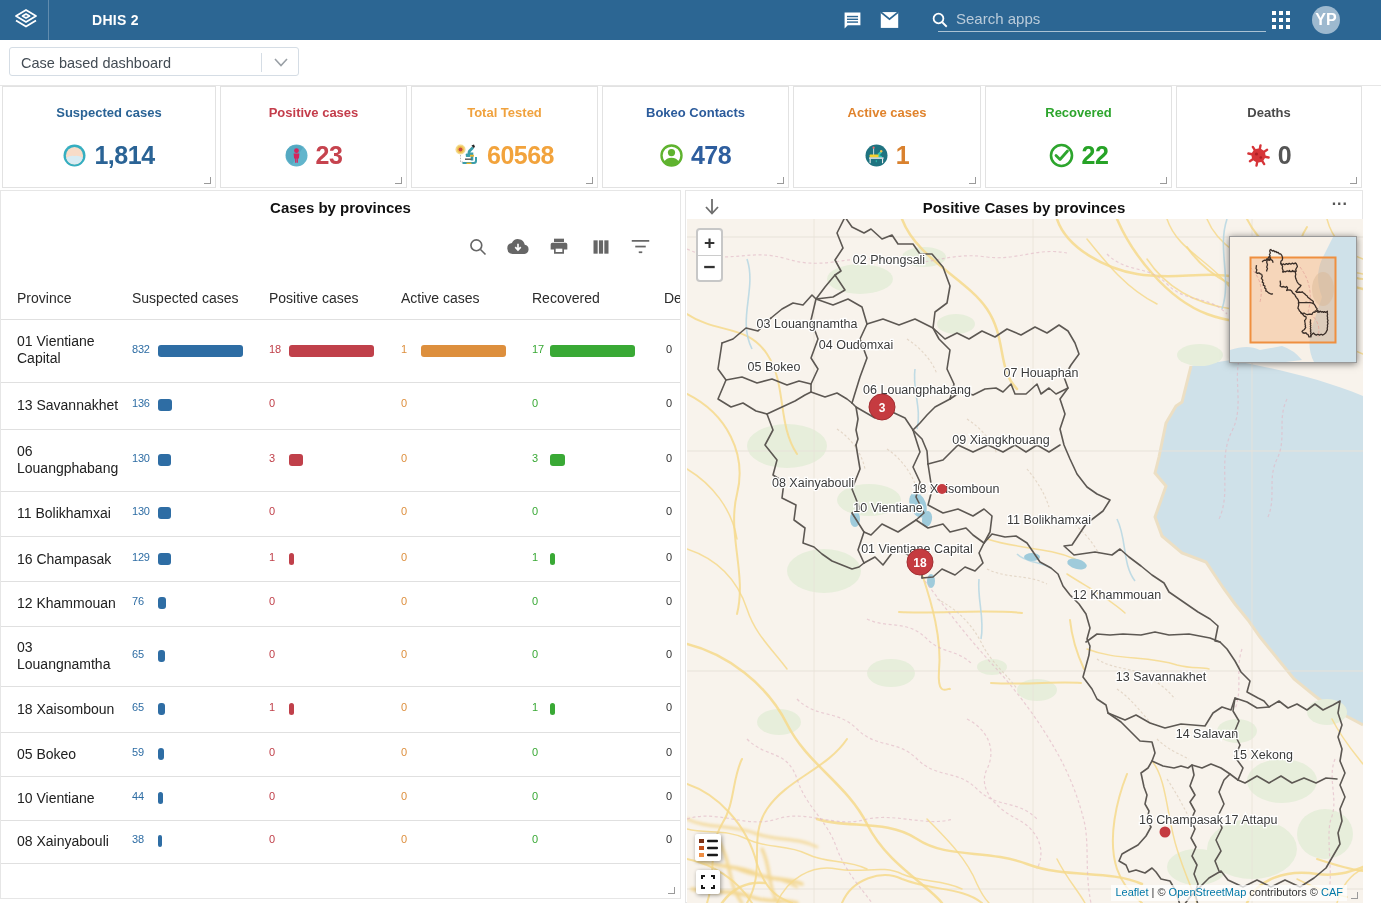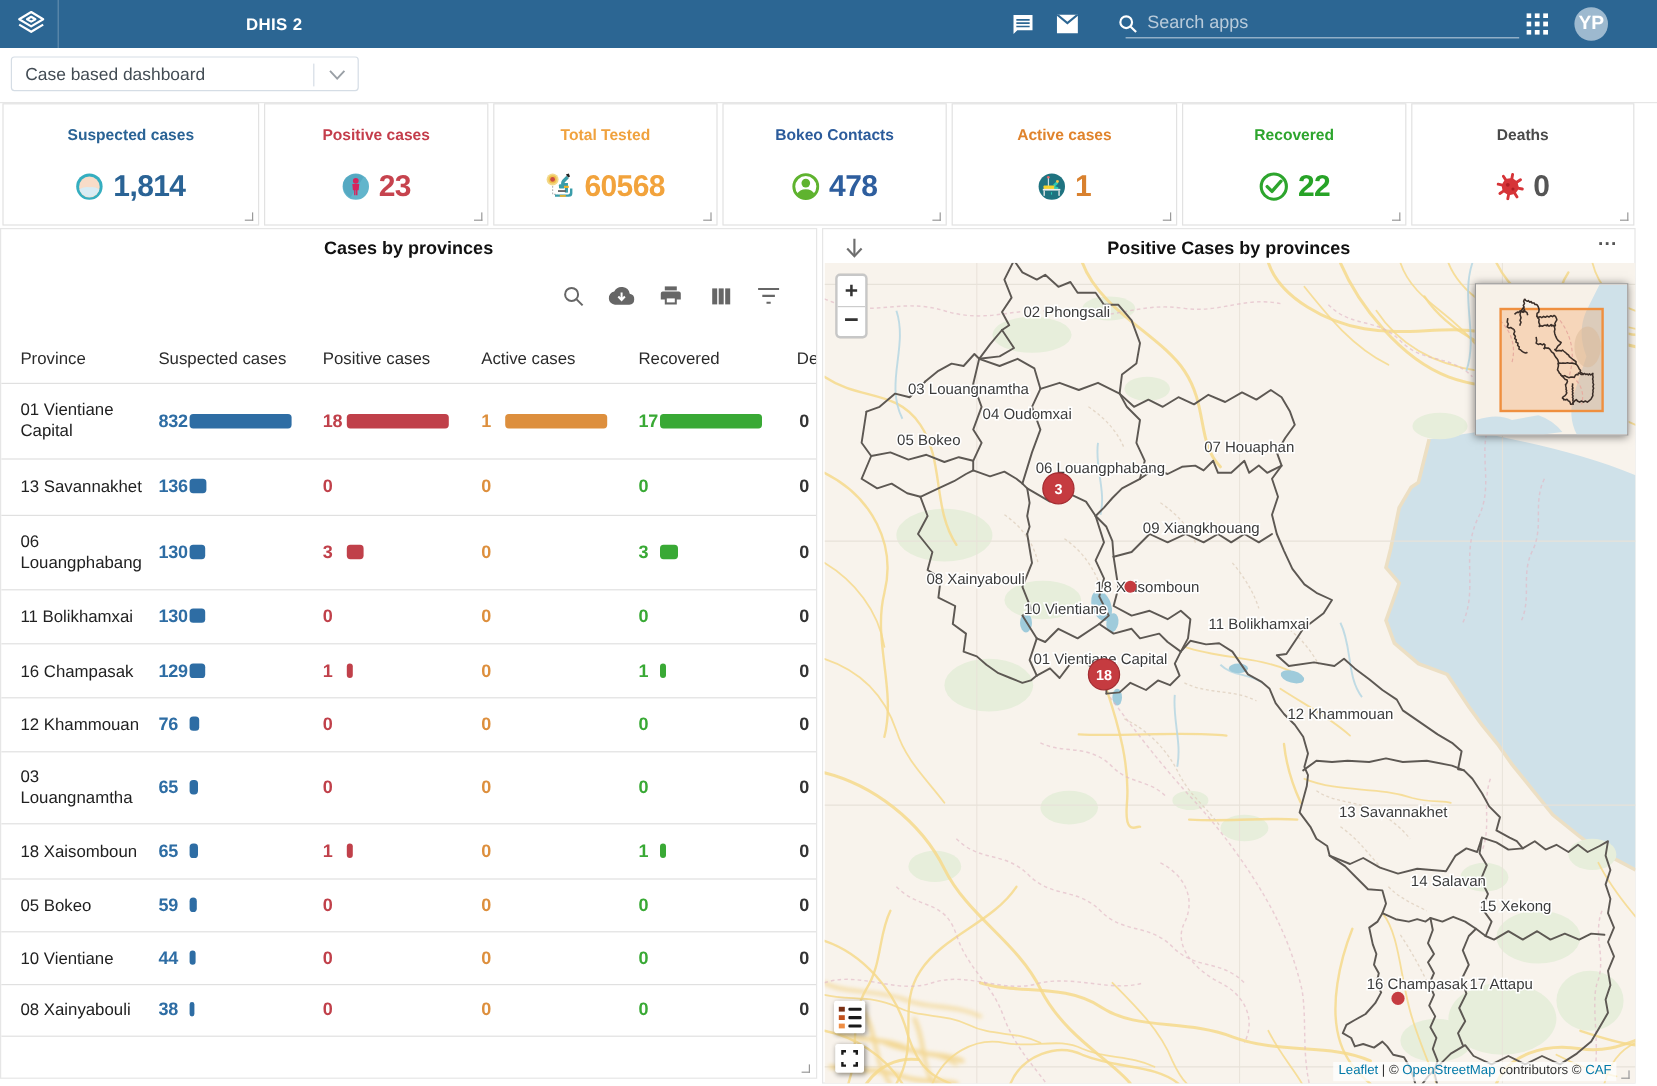--- a/index.html
+++ b/index.html
@@ -3,21 +3,21 @@
 <meta charset="utf-8">
 <style>
   * { margin:0; padding:0; box-sizing:border-box; }
   html,body { width:1381px; height:905px; overflow:hidden; background:#fff;
     font-family:"Liberation Sans", sans-serif; }
   .abs { position:absolute; }
   
   #hdr { position:absolute; left:0; top:0; width:1381px; height:40px; background:#2c6693; }
   #hdr .sep { position:absolute; left:48px; top:0; width:1px; height:40px; background:rgba(255,255,255,0.25); }
   #hdr .title { position:absolute; left:92px; top:0; width:160px; height:52px; line-height:40px;
-    color:#fff; font-weight:bold; font-size:14px; text-align:right; letter-spacing:0.3px; }
+    color:#fff; font-weight:bold; font-size:14px; text-align:left; letter-spacing:0.3px; }
   #searchline { position:absolute; left:938px; top:31px; width:328px; height:1px; background:rgba(255,255,255,0.6); }
   #searchph { position:absolute; left:956px; top:10px; font-size:15px; color:#b9cbda; }
   #avatar { position:absolute; left:1312px; top:6px; width:28px; height:28px; border-radius:50%;
     background:#9db9cf; color:#fff; font-size:16px; font-weight:bold; text-align:center; line-height:28px; }
   
   #bar2 { position:absolute; left:0; top:40px; width:1381px; height:46px; background:#fff; border-bottom:1px solid #e6e6e6; }
   #dsel { position:absolute; left:9px; top:7px; width:290px; height:29px; border:1px solid #d5dde5;
     border-radius:3px; background:#fff; }
   #dsel .txt { position:absolute; left:11px; top:6.5px; font-size:14.5px; color:#434c54; }
   #dsel .vline { position:absolute; right:36px; top:5px; width:1px; height:19px; background:#d5dde5; }
@@ -30,21 +30,21 @@
   .corner { position:absolute; right:4px; bottom:3px; width:7px; height:7px;
     border-right:1.5px solid #9a9a9a; border-bottom:1.5px solid #9a9a9a; }
   
   #lpanel { position:absolute; left:0px; top:190px; width:681px; height:709px; background:#fff; border:1px solid #e6e6e6; overflow:hidden; }
   #rpanel { position:absolute; left:685px; top:190px; width:678px; height:713px; background:#fff; border:1px solid #e6e6e6; }
   .ptitle { position:absolute; left:0; right:0; top:8px; text-align:center; font-weight:bold; font-size:15px; color:#111; }
   
   .hcell { position:absolute; top:99px; font-size:14px; color:#2b2b2b; }
   .rowline { position:absolute; left:0px; width:681px; height:1px; background:#e0e0e0; }
   .prov { position:absolute; left:16px; font-size:14px; color:#212121; line-height:17px; }
-  .num { position:absolute; font-size:15px; font-weight:bold; letter-spacing:-0.2px; }
+  .num { position:absolute; font-size:11px; font-weight:normal; letter-spacing:-0.2px; }
   .bbar { position:absolute; height:12px; border-radius:3px; }
   .c-blue { color:#2e6da4; } .b-blue { background:#2e6da4; }
   .c-red { color:#c0404a; } .b-red { background:#c0404a; }
   .c-or { color:#dd8f3d; } .b-or { background:#dd8f3d; }
   .c-gr { color:#39a935; } .b-gr { background:#39a935; }
   .c-dk { color:#333; }
   #pgn { position:absolute; left:0; top:672px; width:681px; height:36px; font-size:13.5px; color:#3c3c3c; }
 </style>
 </head>
 <body>

